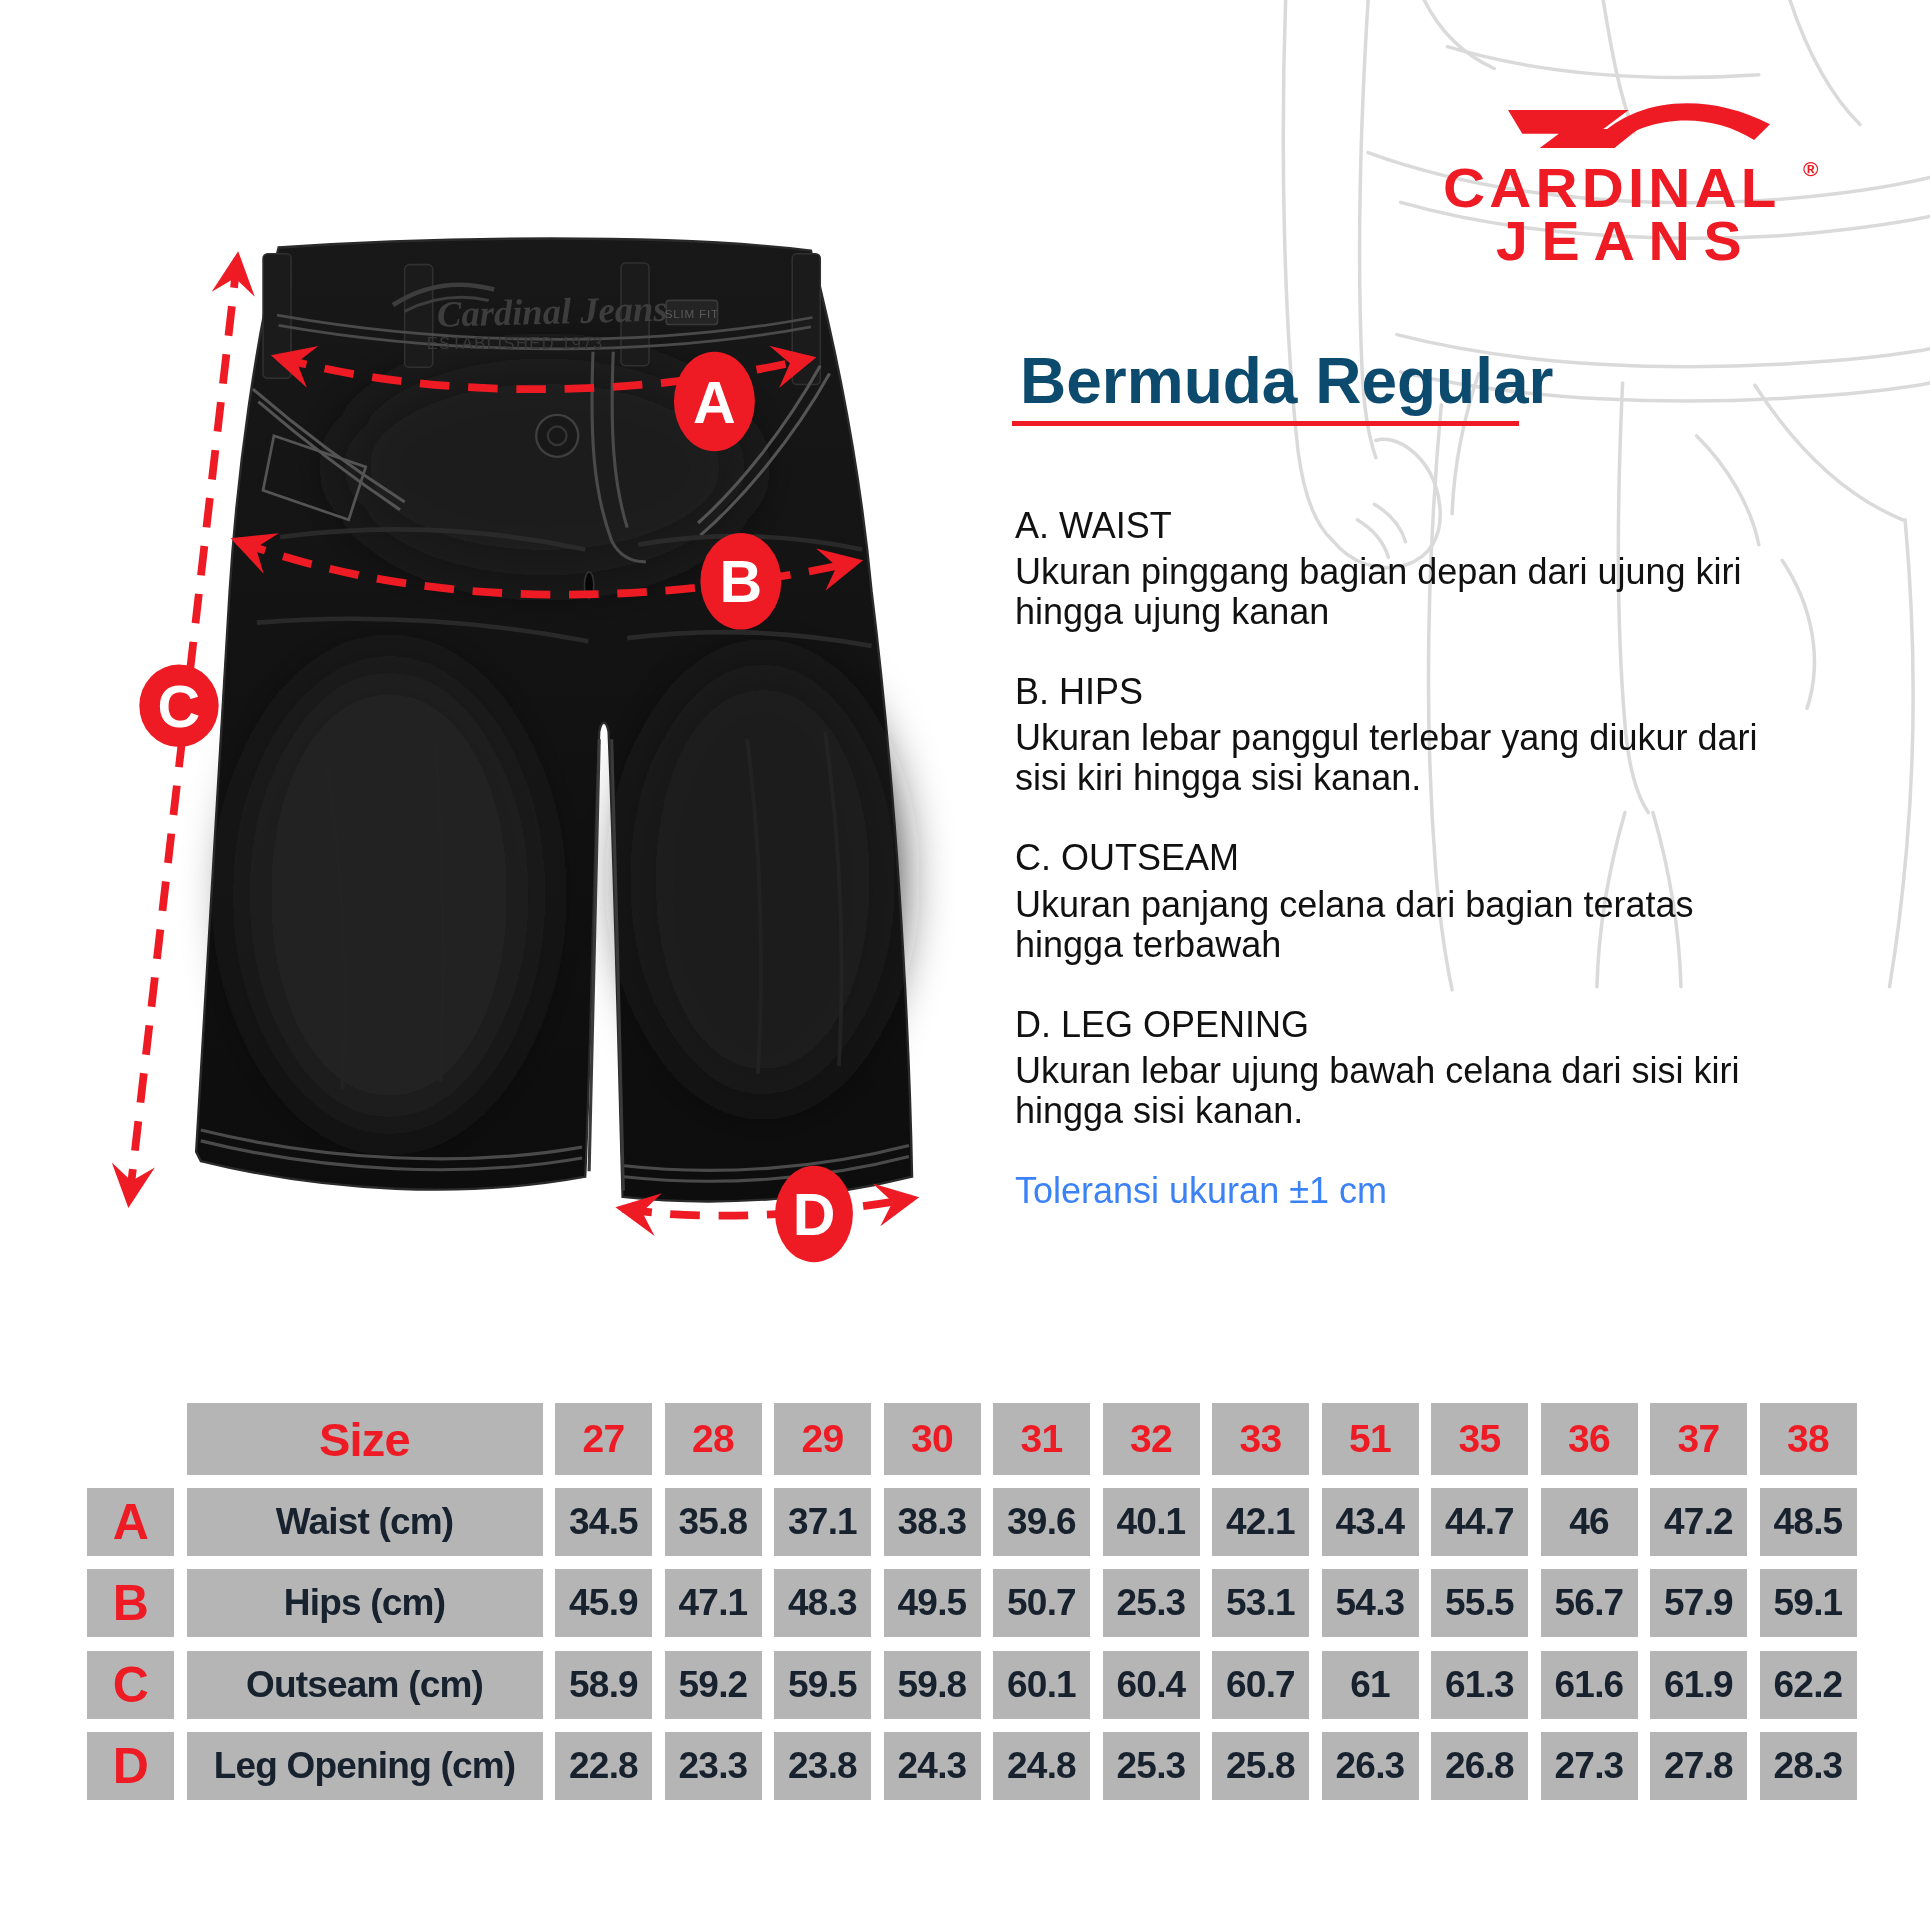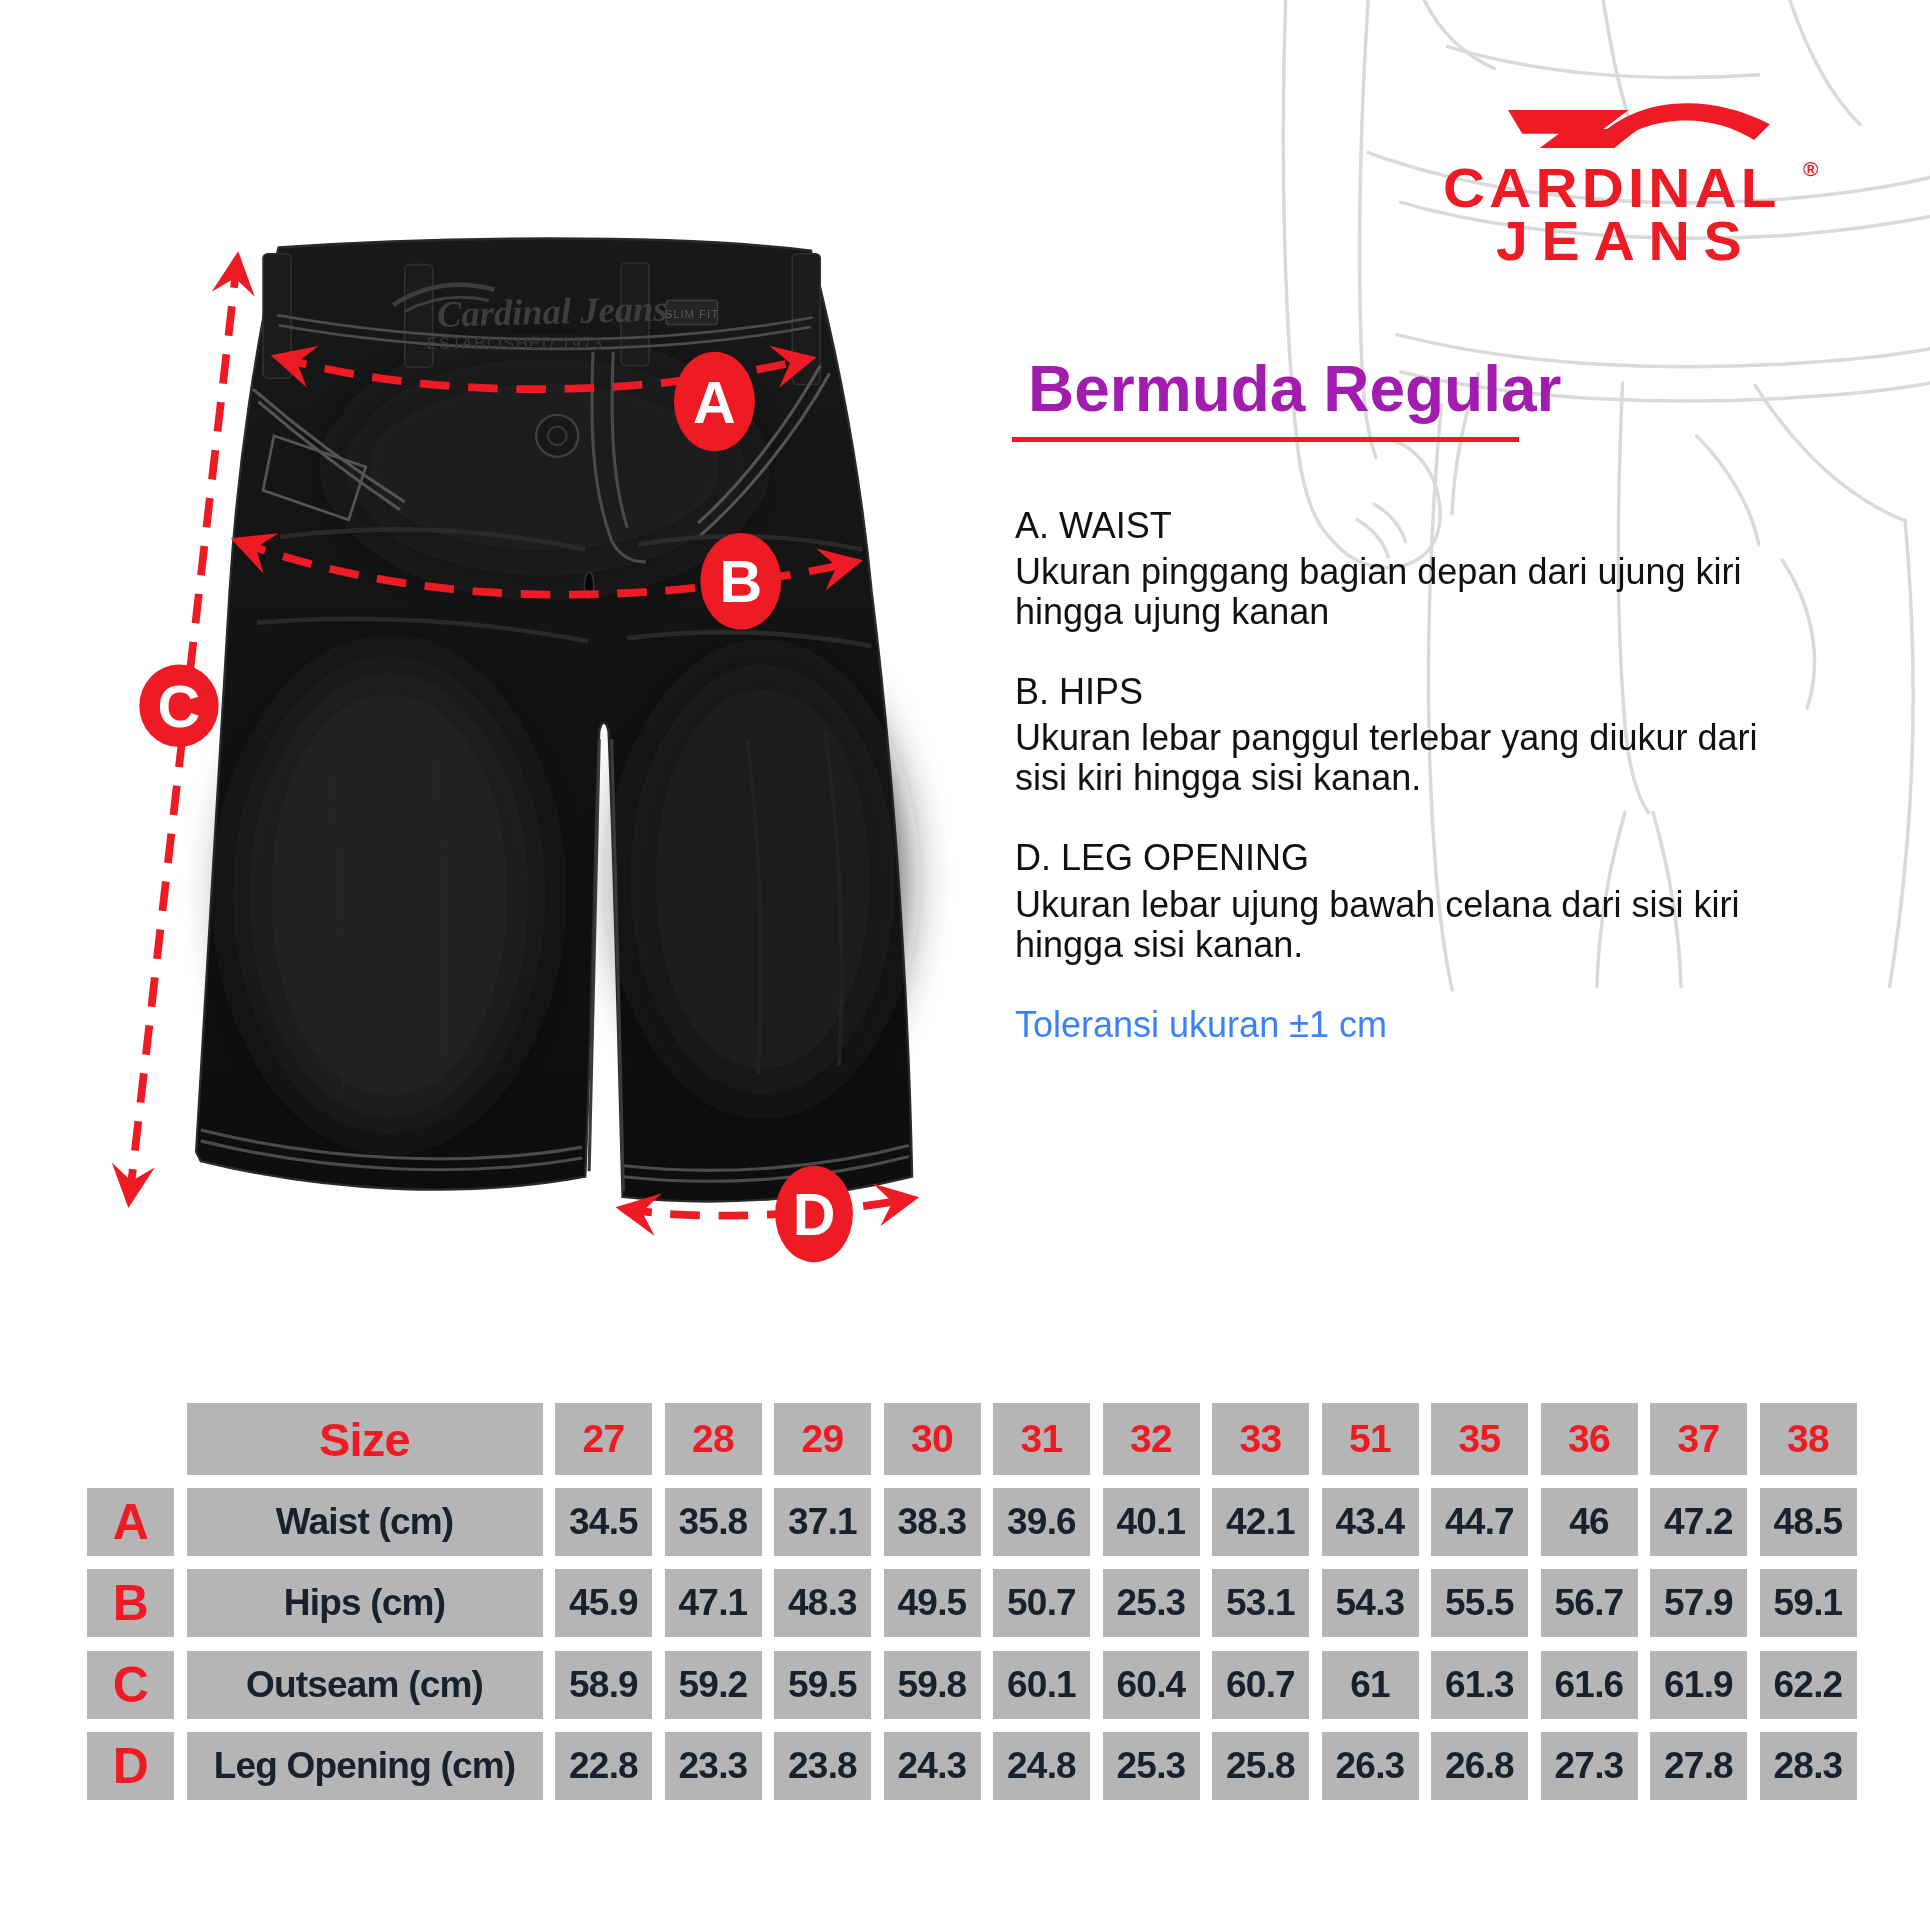--- a/index.html
+++ b/index.html
@@ -11,21 +11,21 @@
   .logo{position:absolute;left:1440px;top:39px;width:436px;height:233px;z-index:3;}
   .logo-icon{position:absolute;left:68px;top:50px;width:262px;height:76px;}
   .brand-line1{position:absolute;left:3.1px;top:117px;font-size:55px;font-weight:bold;color:#ee1b24;
     letter-spacing:3.9px;transform:scaleX(1.06);transform-origin:left;white-space:nowrap;}
   .brand-reg{position:absolute;left:363px;top:118px;font-size:21px;font-weight:bold;color:#ee1b24;}
   .brand-line2{position:absolute;left:56px;top:170px;font-size:55px;font-weight:bold;color:#ee1b24;
     letter-spacing:13.2px;transform:scaleX(1.04);transform-origin:left;white-space:nowrap;}
 
   
   .title-block{position:absolute;left:1012px;top:341px;z-index:3;width:841px;}
-  .page-title{font-size:64px;line-height:64px;font-weight:bold;color:#a21caf;margin:16px;}
+  .page-title{font-size:64px;line-height:64px;font-weight:bold;color:#0c4a6e;margin:8px;}
   .title-underline{width:507px;height:5.4px;background:#ee1b24;margin-top:7.8px;}
   .page-subtitle{font-size:64px;line-height:64px;font-weight:bold;color:#ee1b24;margin:11.7px 0 0 0;}
 
   .guide{position:absolute;left:1015px;top:506px;width:856px;z-index:3;color:#111111;}
   .guide-section{margin-bottom:40px;}
   .guide-heading{font-size:36px;line-height:40px;margin-bottom:6.2px;}
   .guide-desc{font-size:36px;line-height:40px;white-space:pre-line;}
   .tolerance-note{color:#3b82f6;font-size:36px;line-height:40px;margin-top:14px;}
 
   
@@ -218,20 +218,25 @@
   <div class="guide">
     <div class="guide-section">
       <div class="guide-heading">A. WAIST</div>
       <div class="guide-desc">Ukuran pinggang bagian depan dari ujung kiri
 hingga ujung kanan</div>
     </div>
     <div class="guide-section">
       <div class="guide-heading">B. HIPS</div>
       <div class="guide-desc">Ukuran lebar panggul terlebar yang diukur dari
 sisi kiri hingga sisi kanan.</div>
+    </div>
+    <div class="guide-section">
+      <div class="guide-heading">C. OUTSEAM</div>
+      <div class="guide-desc">Ukuran panjang celana dari bagian teratas
+hingga terbawah</div>
     </div>
     <div class="guide-section">
       <div class="guide-heading">D. LEG OPENING</div>
       <div class="guide-desc">Ukuran lebar ujung bawah celana dari sisi kiri
 hingga sisi kanan.</div>
     </div>
     <div class="tolerance-note">Toleransi ukuran ±1 cm</div>
   </div>
 
   <div class="size-table">

